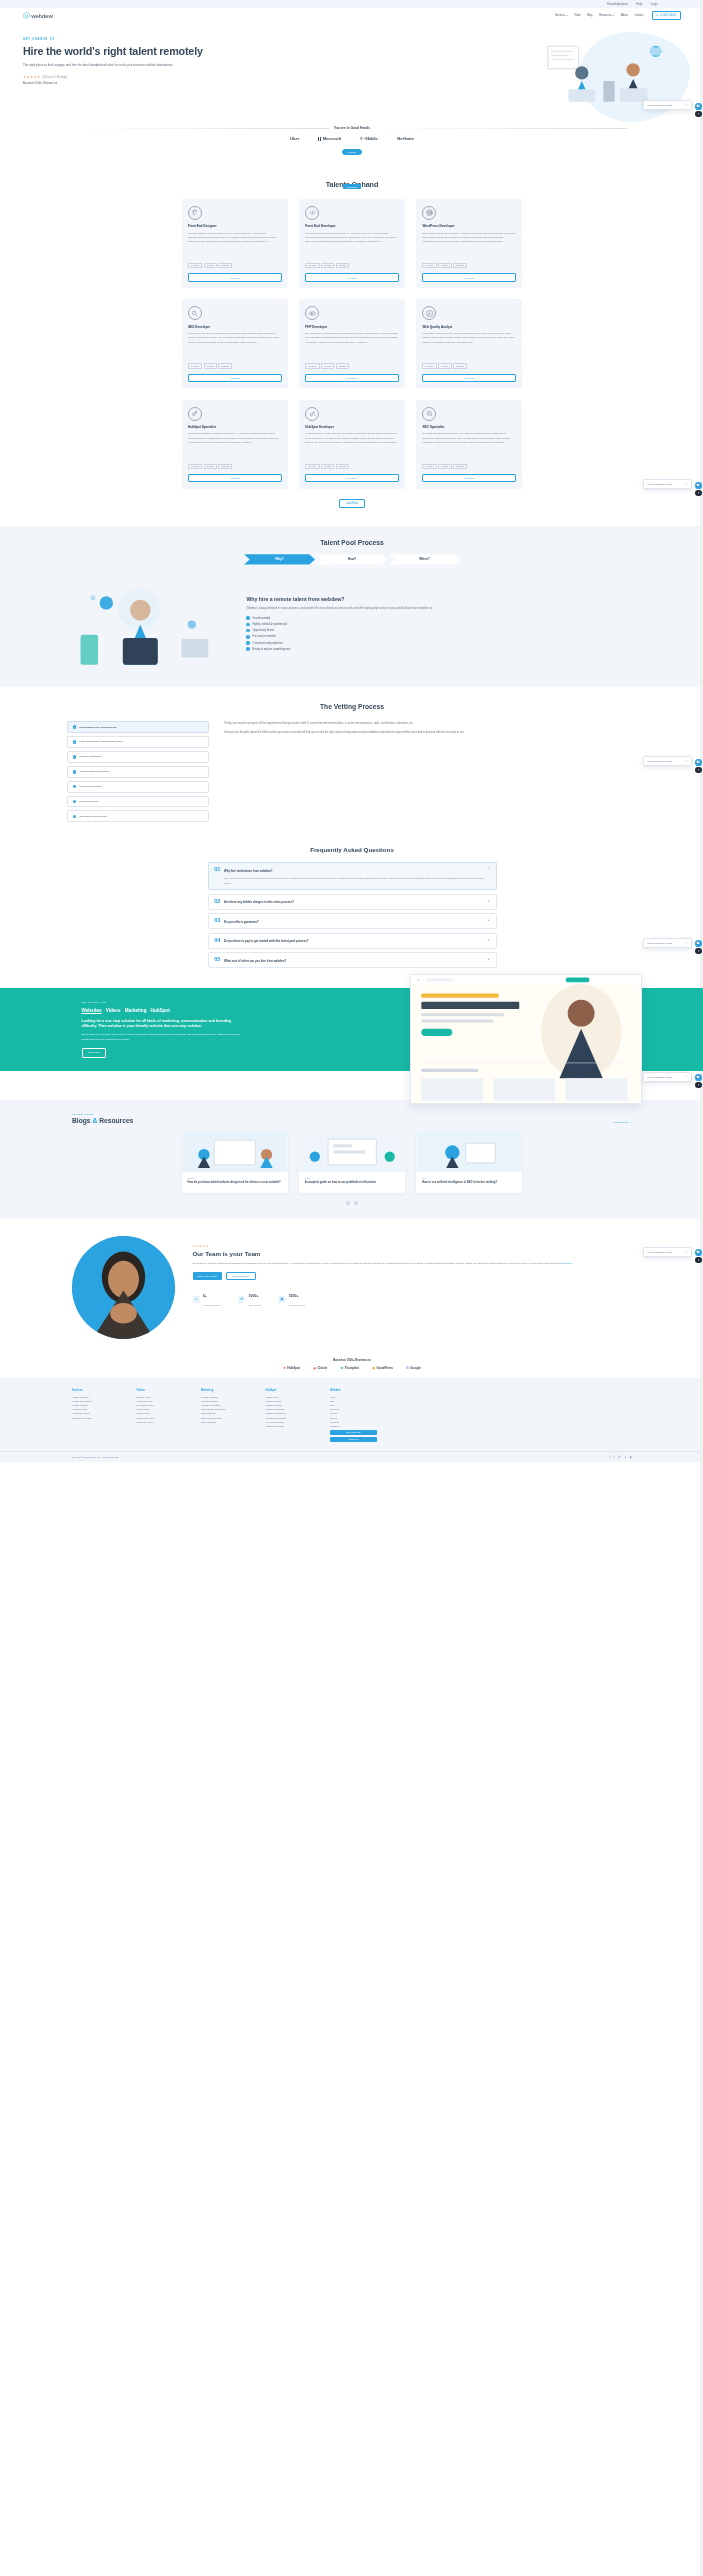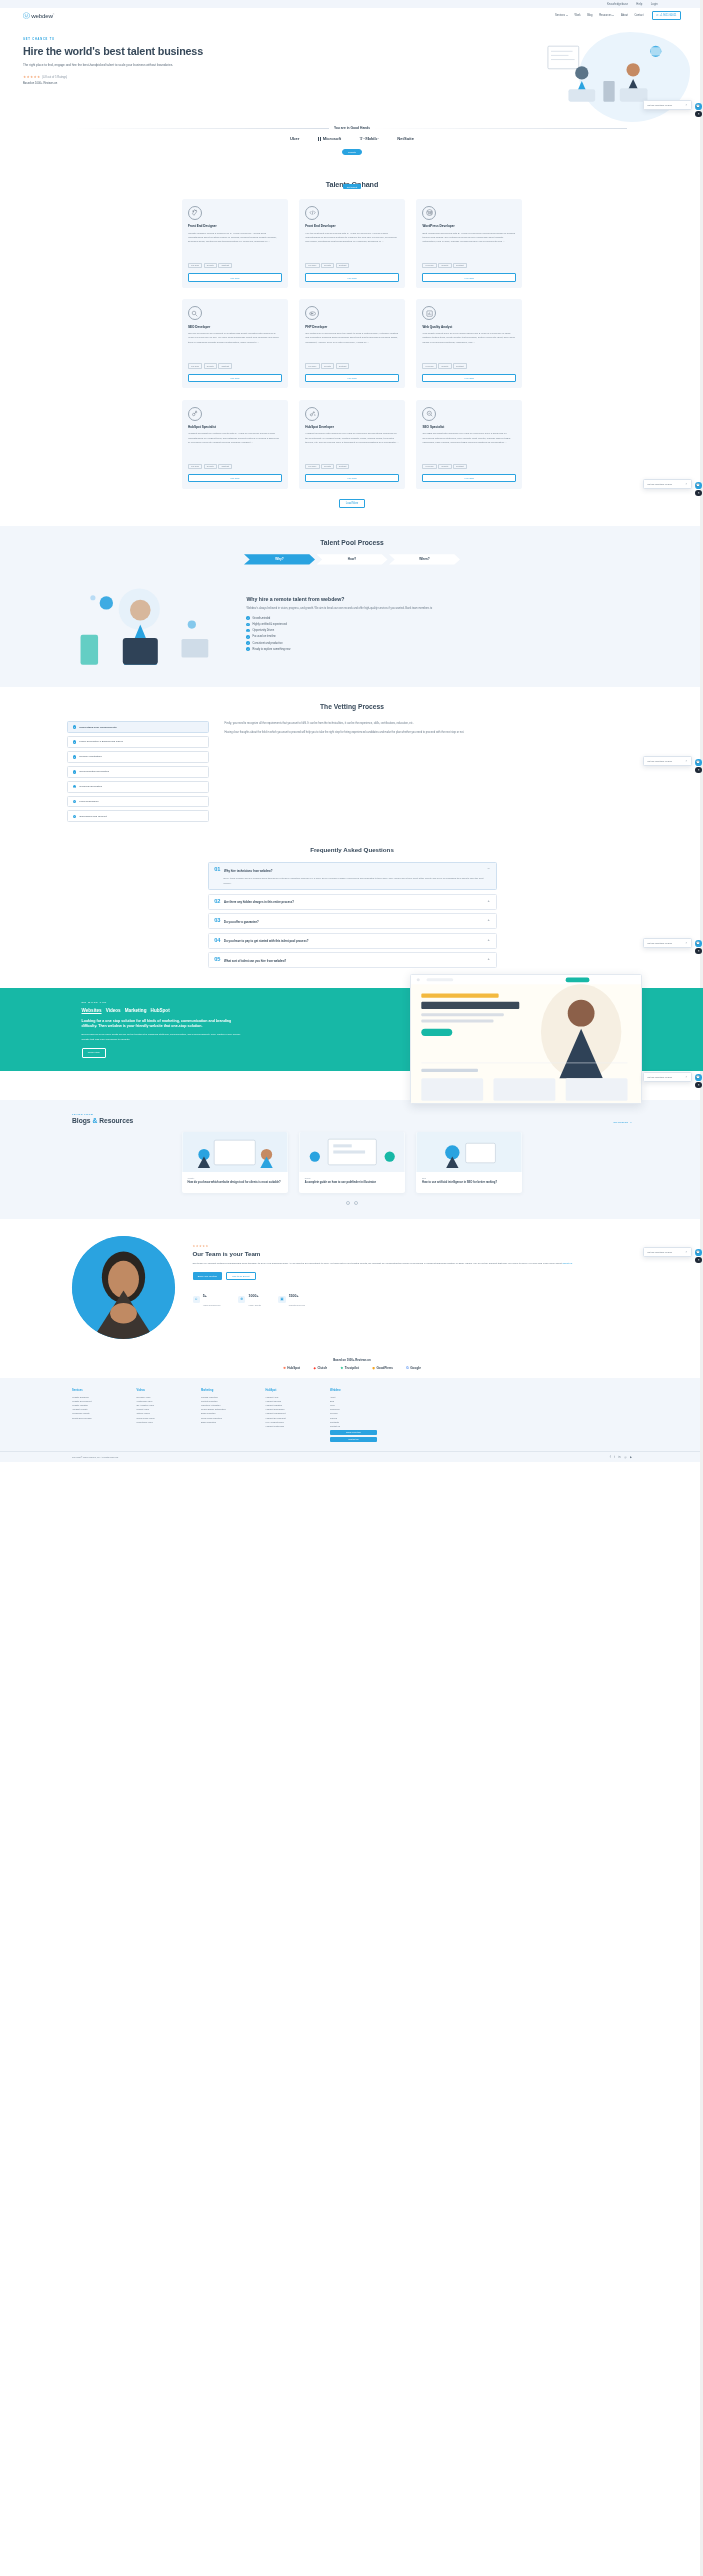--- a/index.html
+++ b/index.html
@@ -221,21 +221,21 @@
   <div class="nav-cta">
     <span>✆</span>
     <span>+1 9011 60011</span>
   </div>
 </div>
 
 <section class="hero">
   <div class="hero-grid">
     <div class="hero-left">
       <div class="eyebrow">GET CHANCE TO</div>
-      <h1>Hire the world's best talent business</h1>
+      <h1>Hire the world's right talent remotely</h1>
       <p>The right place to find, engage and hire the best-handpicked talent to scale your business without boundaries.</p>
       <div class="rating">
         <span class="stars">★★★★★</span>
         <span class="rating-txt">(4.8 out of 5 Ratings)</span>
       </div>
       <div class="based">Based on 1000+ Reviews on</div>
     </div>
     <div class="hero-art">
       <div class="blob"></div>
       <svg width="175" height="77" viewBox="0 0 340 150" style="position:absolute;right:8.2px;top:1px">

